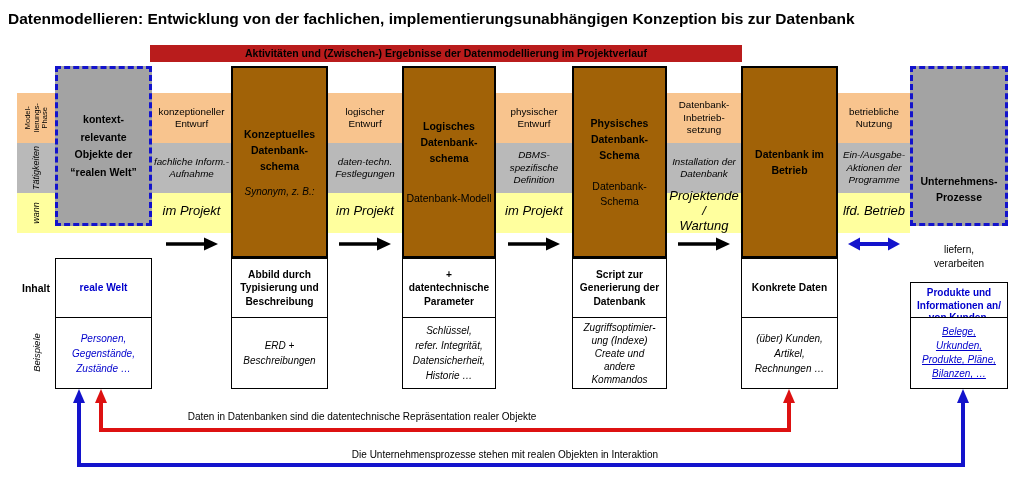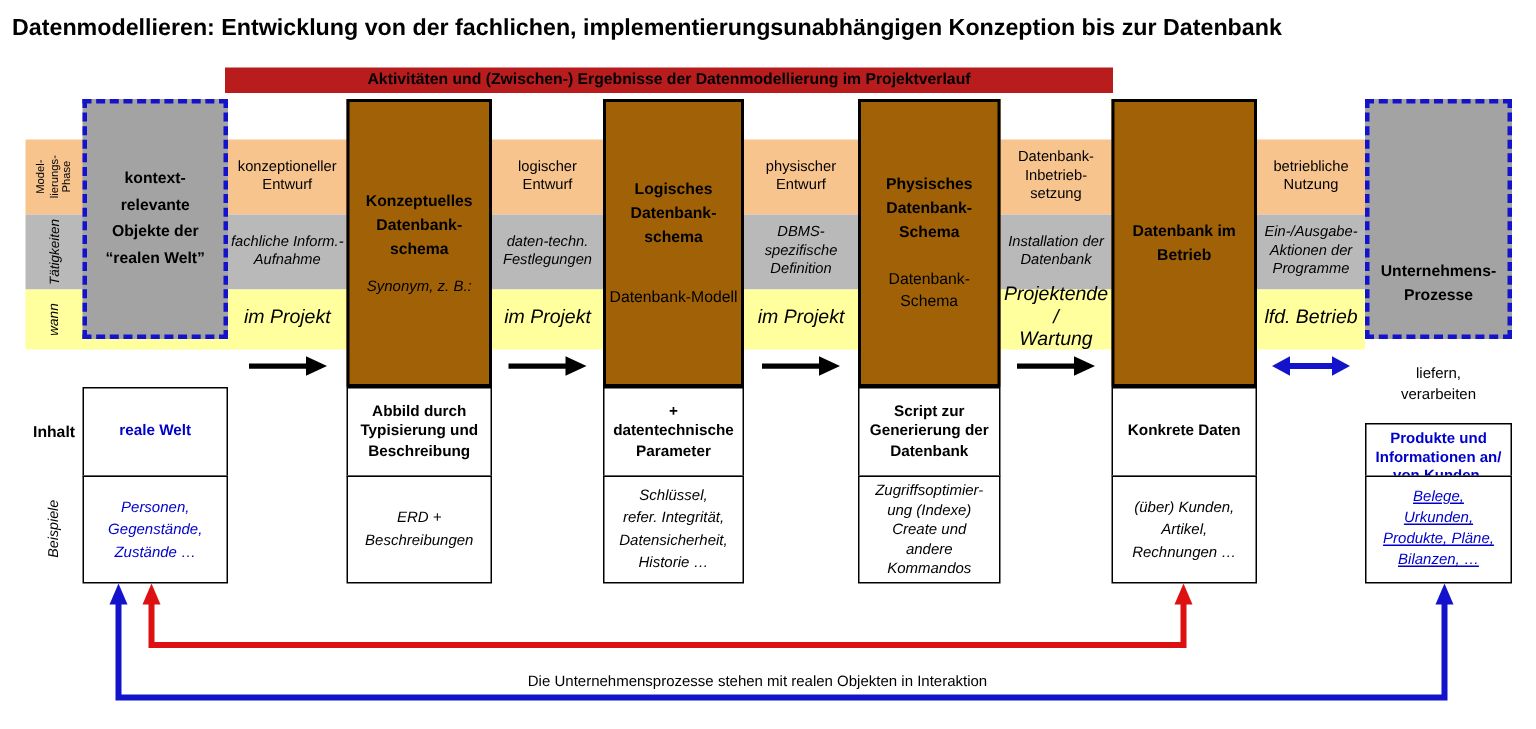--- a/index.html
+++ b/index.html
@@ -316,15 +316,16 @@
       <path d="M101,400 L101,430 L789,430 L789,400" fill="none" stroke="#dd1111" stroke-width="4"></path>
       <polygon points="95,403 107,403 101,389" fill="#dd1111"></polygon>
       <polygon points="783,403 795,403 789,389" fill="#dd1111"></polygon>
     </g>
     <g>
       <path d="M79,400 L79,465 L963,465 L963,400" fill="none" stroke="#1313cc" stroke-width="4"></path>
       <polygon points="73,403 85,403 79,389" fill="#1313cc"></polygon>
       <polygon points="957,403 969,403 963,389" fill="#1313cc"></polygon>
     </g>
   </svg>
+  <div id="note-red" class="footnote">Daten in Datenbanken sind die datentechnische Repräsentation realer Objekte</div>
   <div id="note-blue" class="footnote">Die Unternehmensprozesse stehen mit realen Objekten in Interaktion</div>
 
 </div>
 
 </body></html>

